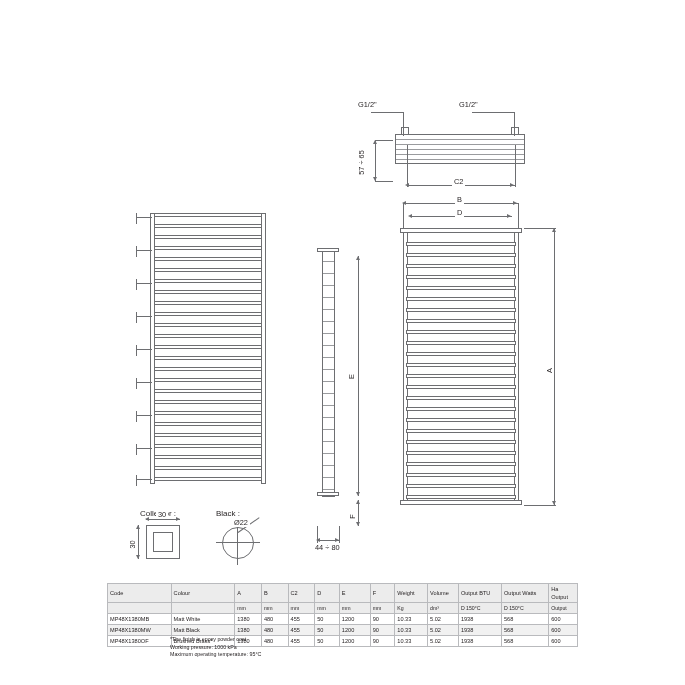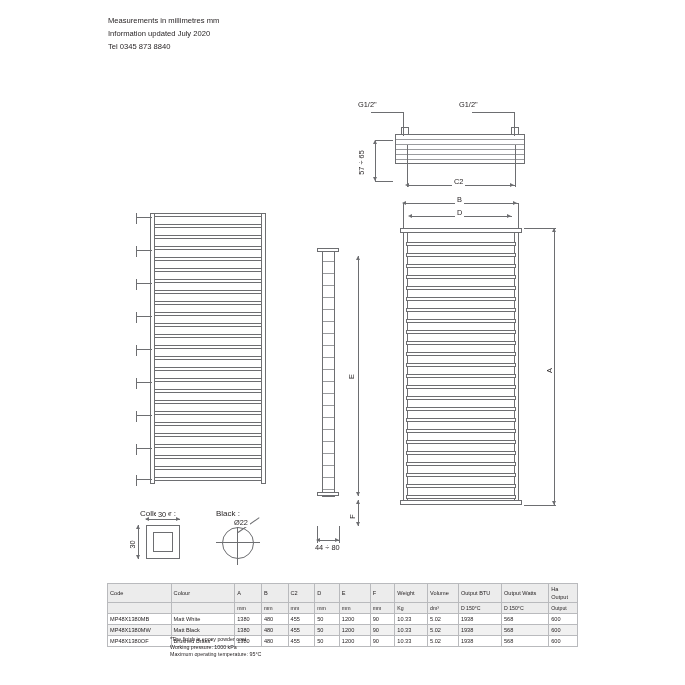--- a/index.html
+++ b/index.html
@@ -141,25 +141,20 @@
   .note {
     position:absolute; left:170px; top:636px;
     font-size:5.3px; line-height:7.6px; color:#231f20;
   }
 </style>
 </head>
 <body>
 
 <div class="sheet">
 
-  <div class="hdr-text">
-    <div>Measurements in millimetres mm</div>
-    <div>Information updated July 2020</div>
-    <div>Tel  0345 873 8840</div>
-  </div>
 
 
   <div id="plan">
     <div class="box">
       <div class="hline" style="top:4px"></div>
       <div class="hline" style="top:9px"></div>
       <div class="hline" style="top:14px"></div>
       <div class="hline" style="top:19px"></div>
       <div class="hline" style="top:24px"></div>
     </div>

